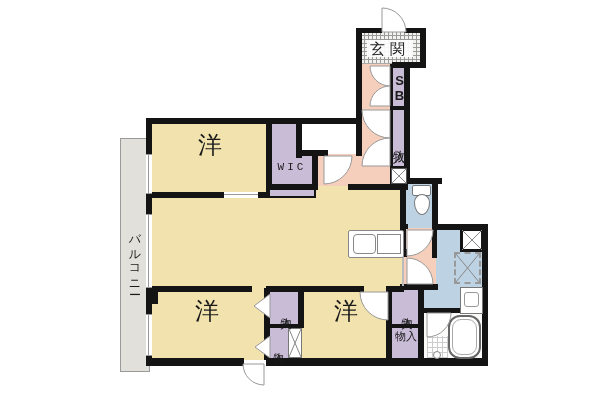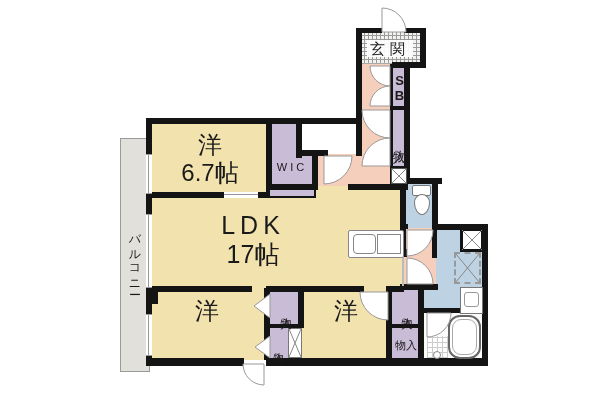--- a/index.html
+++ b/index.html
@@ -149,35 +149,30 @@
       <path d="M456,254 L479,282 M479,254 L456,282"></path>
       <path d="M289,329 L301,357 M301,329 L289,357"></path>
     </g>
   </svg>
 
   <div class="label" style="left:360px;top:40px;width:60px;font-size:15px;">
     <span class="genkan-label-bg">玄関</span>
   </div>
   <div class="label vert" style="left:392px;top:71px;width:14px;height:34px;font-size:13px;font-weight:bold;">SB</div>
   <div class="label vert" style="left:392px;top:118px;width:14px;height:44px;font-size:13px;">物入</div>
-  <div class="label" style="left:270px;top:161px;width:44px;font-size:11px;letter-spacing:3px;">WIC</div>
+  <div class="label" style="left:270px;top:161px;width:44px;font-size:11px;letter-spacing:3px;font-family:Liberation Mono, monospace;">WIC</div>
   <div class="label" style="left:150px;top:131px;width:120px;font-size:24px;">
     <div>洋</div>
-    <div>6.7帖</div>
-  </div>
-  <div class="label" style="left:150px;top:211px;width:206px;font-size:25px;">
-    <div style="letter-spacing:5px;">LDK</div>
-    <div>17帖</div>
   </div>
   <div class="label vert" style="left:127px;top:210px;width:14px;height:95px;font-size:12px;letter-spacing:2px;">バルコニー</div>
   <div class="label" style="left:150px;top:297px;width:114px;font-size:24px;">
     <div>洋</div>
   </div>
   <div class="label" style="left:300px;top:297px;width:92px;font-size:24px;">
     <div>洋</div>
   </div>
   <div class="label vert" style="left:278px;top:294px;width:14px;height:30px;font-size:11px;">物入</div>
   <div class="label vert" style="left:272px;top:331px;width:12px;height:27px;font-size:10px;">物入</div>
   <div class="label vert" style="left:399px;top:294px;width:14px;height:30px;font-size:11px;">物入</div>
-  <div class="label" style="left:390px;top:339px;width:32px;font-size:11px;">物入</div>
+  <div class="label" style="left:390px;top:330px;width:32px;font-size:11px;">物入</div>
 
 
 </div>
 
 </body></html>

